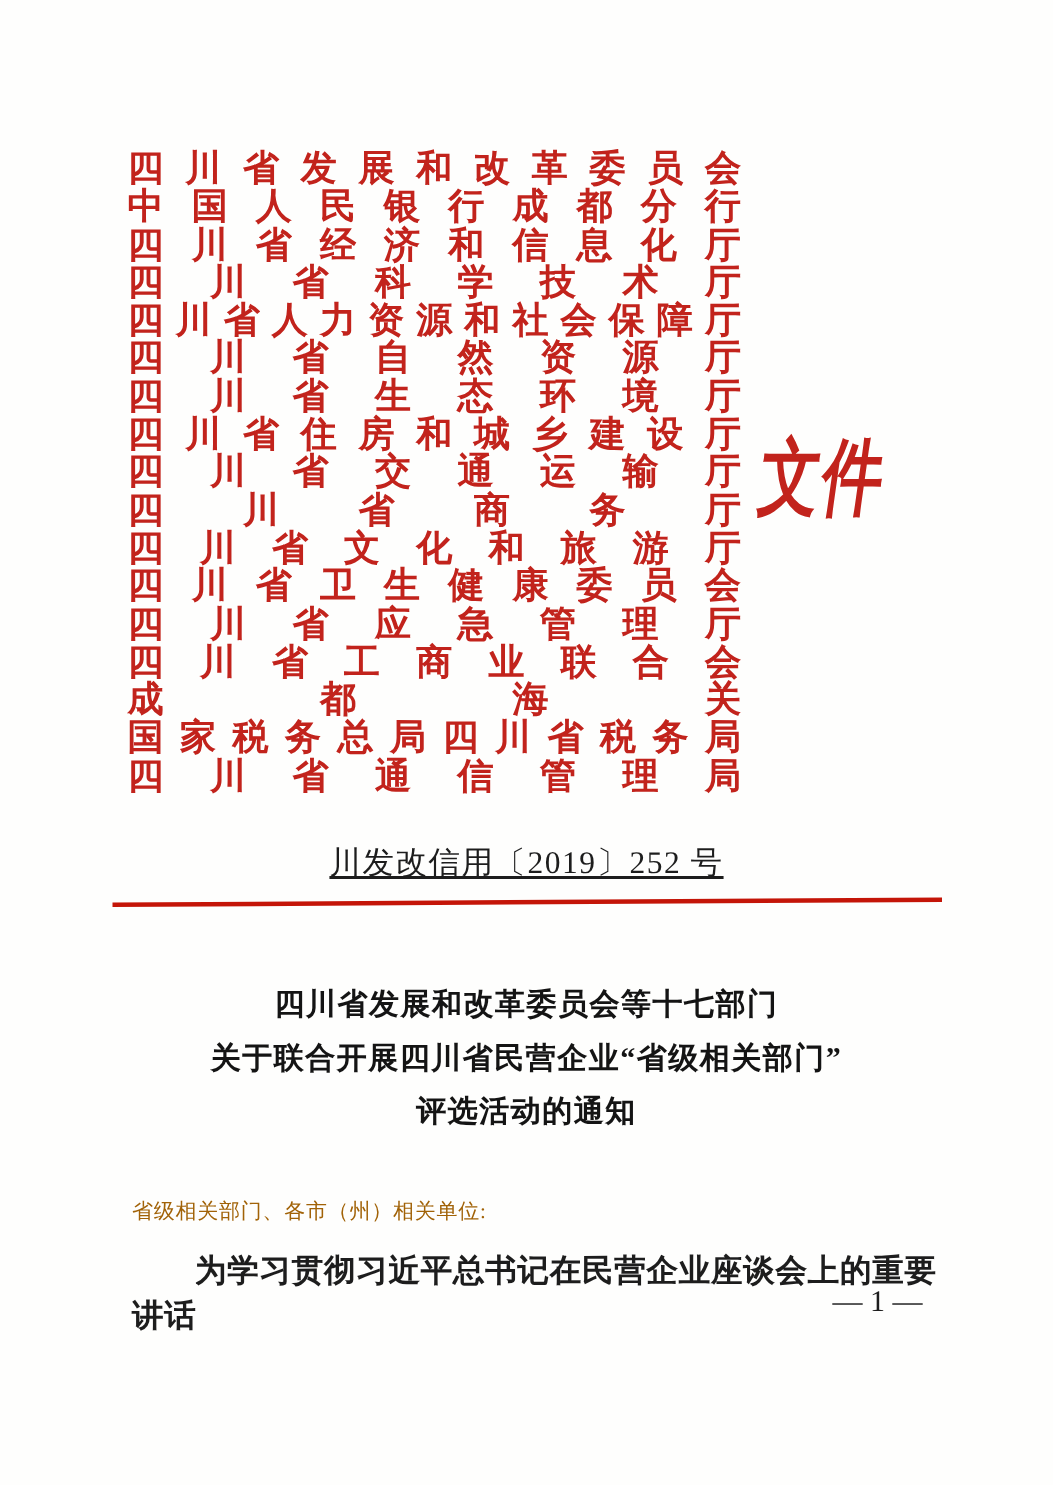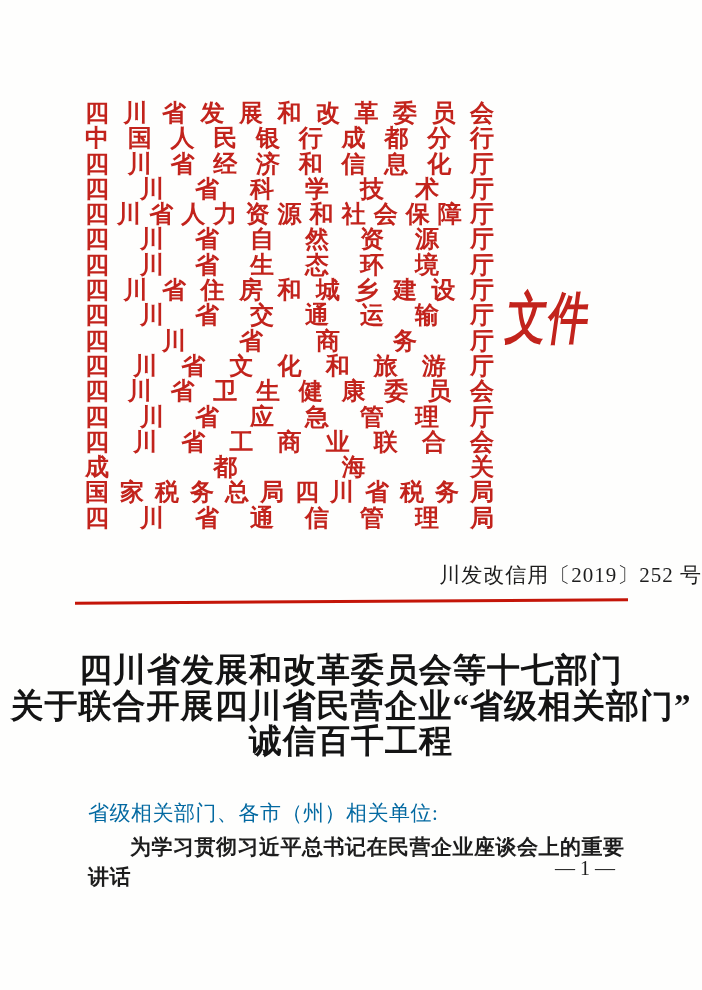--- a/index.html
+++ b/index.html
@@ -45,55 +45,56 @@
     letter-spacing: 2px;
     transform: skewX(-8deg) scaleX(0.72);
     transform-origin: left top;
   }
 
   .doc-number {
     position: absolute;
     left: 0;
     top: 561px;
     width: 100%;
-    text-align: right;
+    text-align: center;
     font-size: 21px;
     letter-spacing: 1px;
     color: #1d1d1d;
+    text-decoration: underline;
   }
 
   .red-rule {
     position: absolute;
     left: 75px;
     top: 600px;
     width: 553px;
     height: 3px;
     background: var(--red-line, #c41508);
     transform: rotate(-0.35deg);
   }
 
   .title {
     position: absolute;
     left: 0;
     top: 653px;
     width: 100%;
     text-align: center;
     font-weight: bold;
-    font-size: 33px;
+    font-size: 20px;
     line-height: 35.5px;
     color: #141414;
     letter-spacing: 1px;
   }
 
   .salutation {
     position: absolute;
     left: 88px;
     top: 799px;
-    font-size: 21px;
-    color: #0369a1;
+    font-size: 14px;
+    color: #a16207;
     letter-spacing: 0.5px;
   }
 
   .body-para {
     position: absolute;
     left: 88px;
     top: 832px;
     width: 552px;
     text-indent: 2em;
     font-size: 21px;
@@ -308,21 +309,21 @@
 
   <div class="wenjian">文件</div>
 
   <div class="doc-number">川发改信用〔2019〕252 号</div>
 
   <div class="red-rule"></div>
 
   <div class="title">
     <div>四川省发展和改革委员会等十七部门</div>
     <div>关于联合开展四川省民营企业“省级相关部门”</div>
-    <div>诚信百千工程</div>
+    <div>评选活动的通知</div>
   </div>
 
   <div class="salutation">省级相关部门、各市（州）相关单位:</div>
 
   <div class="body-para">为学习贯彻习近平总书记在民营企业座谈会上的重要讲话</div>
 
   <div class="page-number">— 1 —</div>
 
 </div>
 

